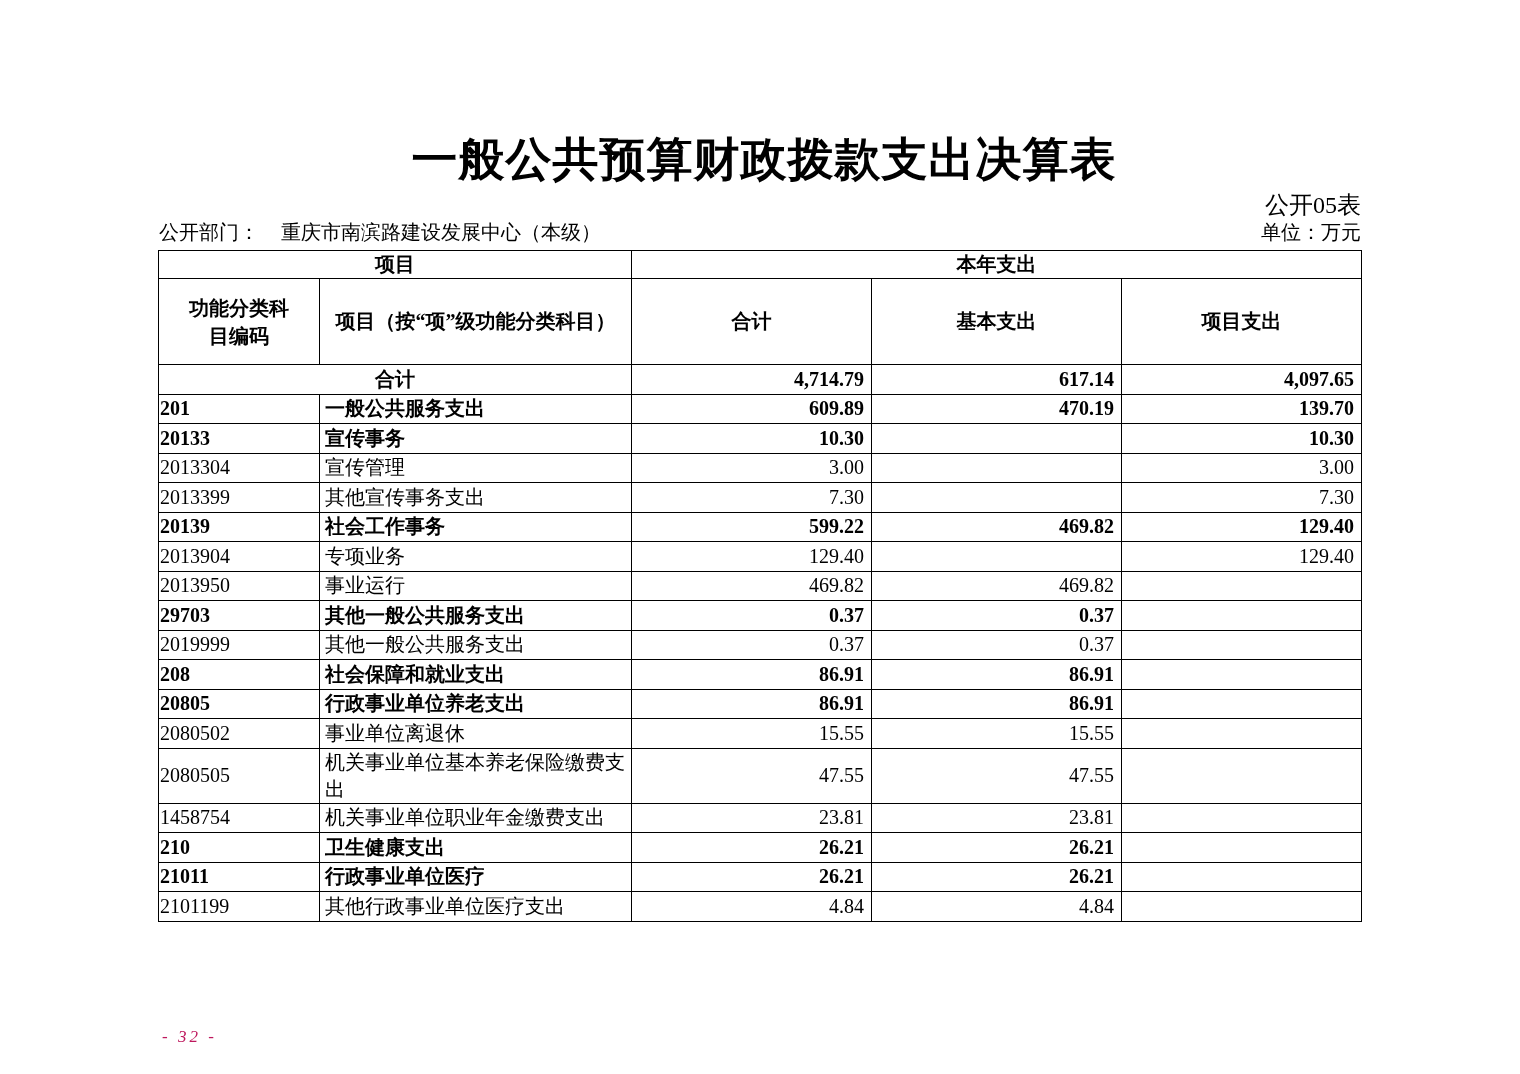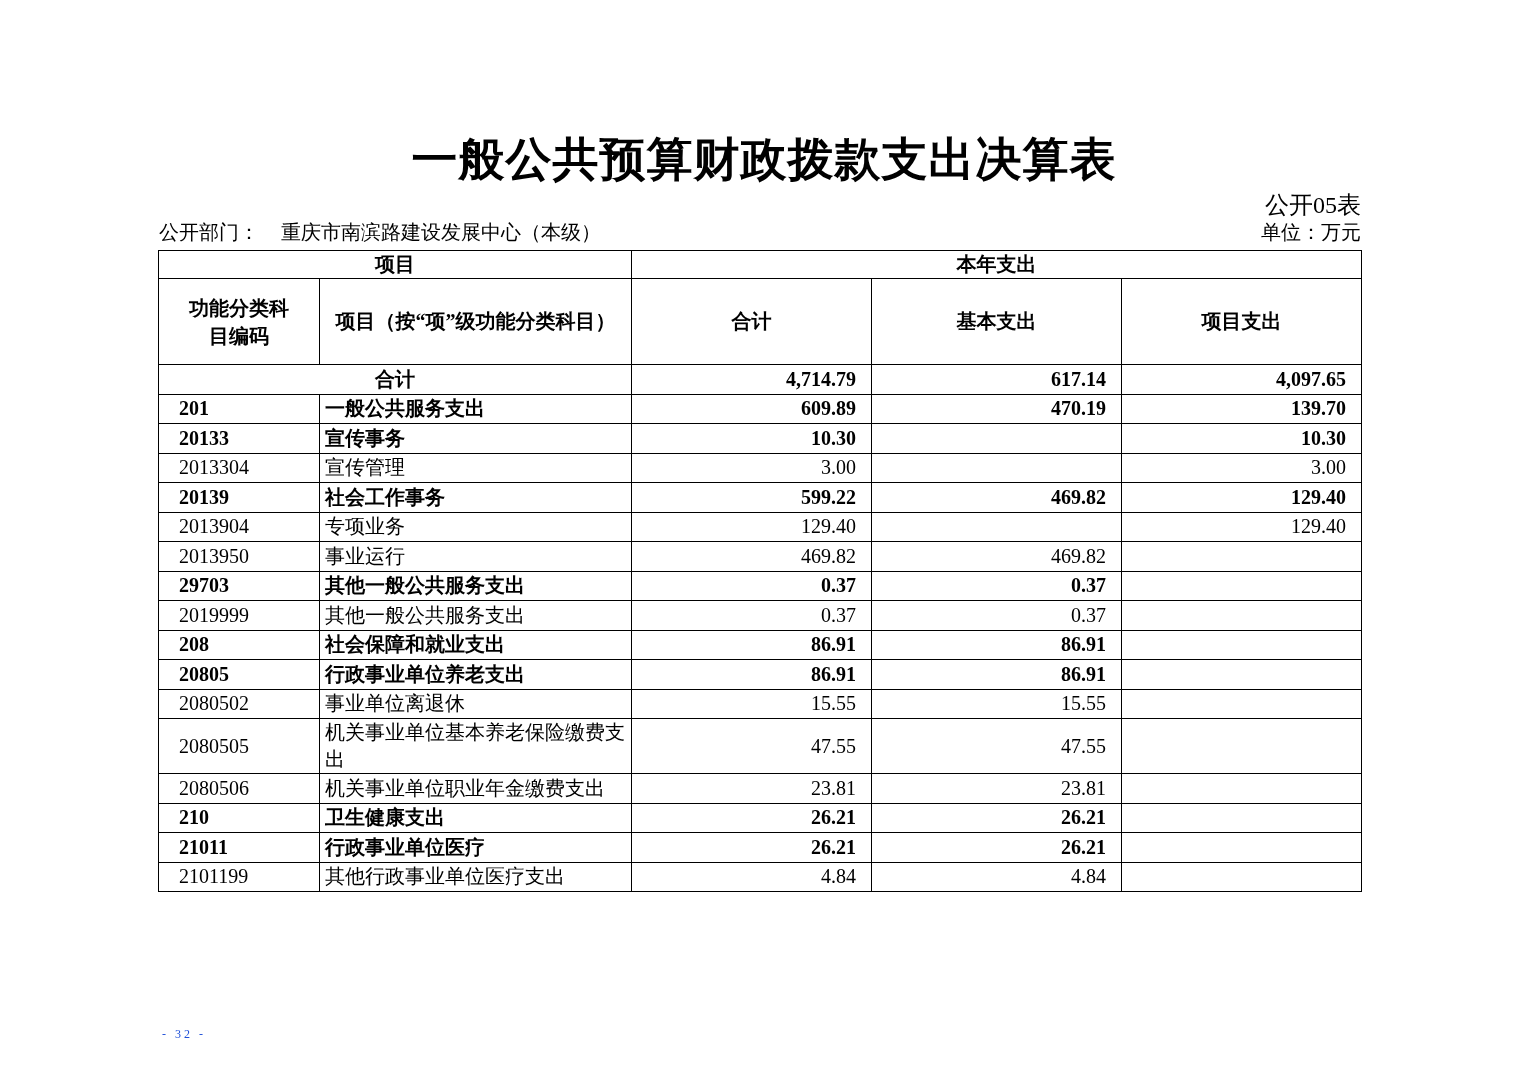--- a/index.html
+++ b/index.html
@@ -37,29 +37,29 @@
   .fin-table th, .fin-table td {
     border: 1px solid #000;
     padding: 0; font-size: 20px; overflow: hidden;
     vertical-align: middle;
   }
   .fin-table thead th { font-weight: bold; text-align: center; }
   tr.head-row-1 { height: 28px; }
   tr.head-row-2 { height: 86px; }
   th.h-code { padding: 0 21px; line-height: 1.4; }
   tbody tr { height: 29.5px; }
-  td.cell-code { text-align: left; padding-left: 20px; }
+  td.cell-code { text-align: left; padding-left: 1px; }
   td.cell-name { text-align: left; padding-left: 5px; }
-  td.cell-val  { text-align: right; padding-right: 15px; }
+  td.cell-val  { text-align: right; padding-right: 7px; }
   td.cell-merged { text-align: center; }
   tr.bold-row { font-weight: bold; }
 
   .page-footer {
     position: absolute; top: 1027px; left: 162px;
-    font-size: 12px; color: #1d4ed8; letter-spacing: 3px;
+    font-size: 17px; color: #be185d; letter-spacing: 3px; font-style: italic;
   }
 </style>
 </head>
 <body>
 
 <div class="page">
 
   <h1 class="doc-title">一般公共预算财政拨款支出决算表</h1>
 
   <div class="meta-line-1">公开05表</div>
@@ -113,20 +113,27 @@
           <td class="cell-val"></td>
           <td class="cell-val">10.30</td>
         </tr>
         <tr>
           <td class="cell-code">2013304</td>
           <td class="cell-name">宣传管理</td>
           <td class="cell-val">3.00</td>
           <td class="cell-val"></td>
           <td class="cell-val">3.00</td>
         </tr>
+        <tr>
+          <td class="cell-code">2013399</td>
+          <td class="cell-name">其他宣传事务支出</td>
+          <td class="cell-val">7.30</td>
+          <td class="cell-val"></td>
+          <td class="cell-val">7.30</td>
+        </tr>
         <tr class="bold-row">
           <td class="cell-code">20139</td>
           <td class="cell-name">社会工作事务</td>
           <td class="cell-val">599.22</td>
           <td class="cell-val">469.82</td>
           <td class="cell-val">129.40</td>
         </tr>
         <tr>
           <td class="cell-code">2013904</td>
           <td class="cell-name">专项业务</td>
@@ -177,21 +184,21 @@
           <td class="cell-val"></td>
         </tr>
         <tr>
           <td class="cell-code">2080505</td>
           <td class="cell-name">机关事业单位基本养老保险缴费支出</td>
           <td class="cell-val">47.55</td>
           <td class="cell-val">47.55</td>
           <td class="cell-val"></td>
         </tr>
         <tr>
-          <td class="cell-code">2080506</td>
+          <td class="cell-code">1458754</td>
           <td class="cell-name">机关事业单位职业年金缴费支出</td>
           <td class="cell-val">23.81</td>
           <td class="cell-val">23.81</td>
           <td class="cell-val"></td>
         </tr>
         <tr class="bold-row">
           <td class="cell-code">210</td>
           <td class="cell-name">卫生健康支出</td>
           <td class="cell-val">26.21</td>
           <td class="cell-val">26.21</td>

